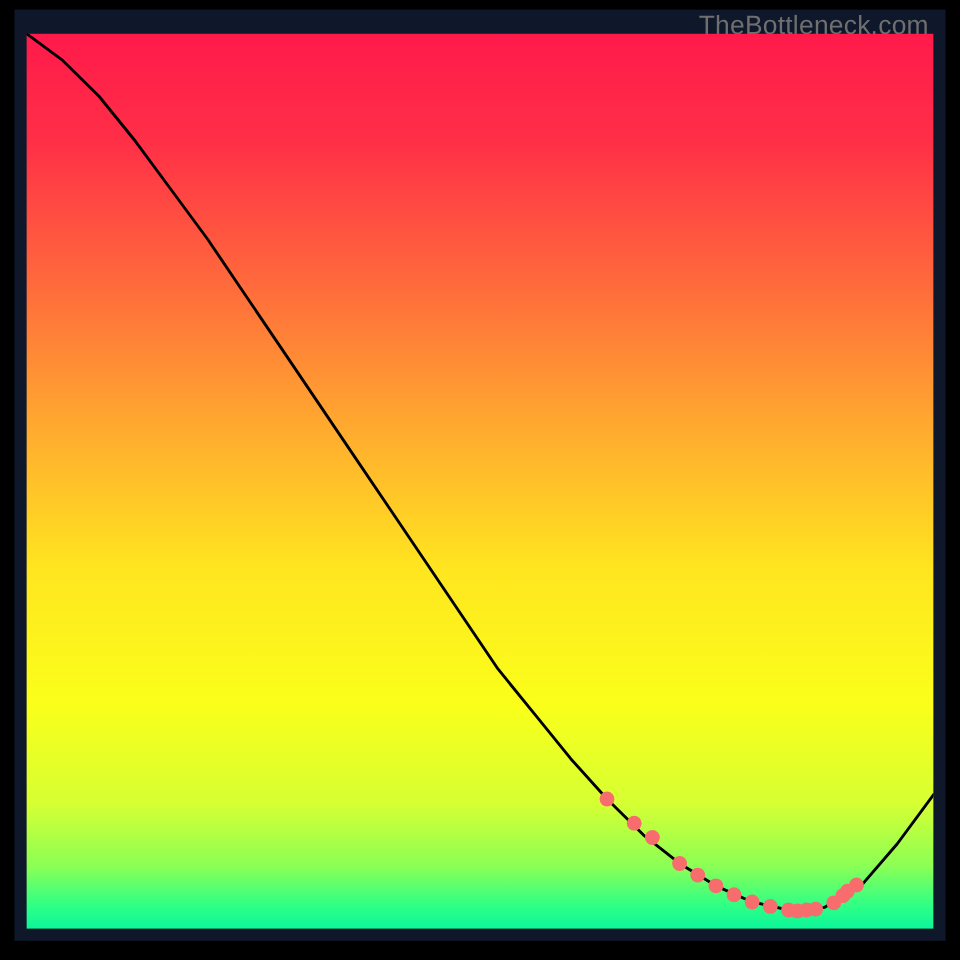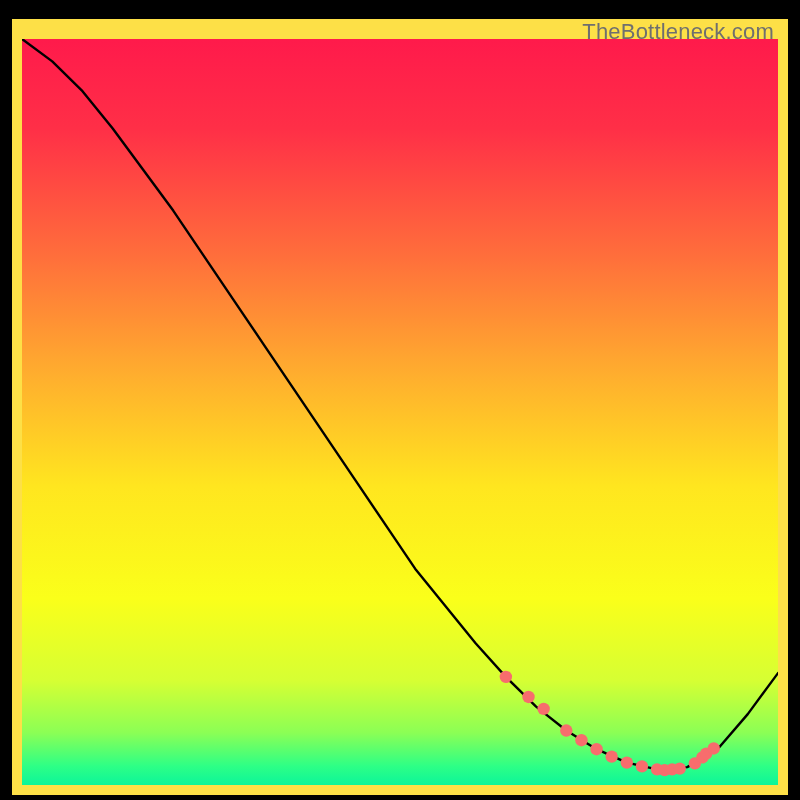--- a/index.html
+++ b/index.html
@@ -7,24 +7,24 @@
     padding: 0;
     width: 800px;
     height: 800px;
     background: #000;
     font-family: Arial, Helvetica, sans-serif;
     overflow: hidden;
   }
   .frame {
     position: absolute;
     left: 12px;
-    top: 19px;
+    top: 8px;
     width: 776px;
     height: 776px;
-    background: #fde047;
+    background: #0f172a;
   }
   .plot {
     position: absolute;
     left: 10px;
     top: 20px;
     width: 756px;
     height: 746px;
   }
   .watermark {
     position: absolute;

